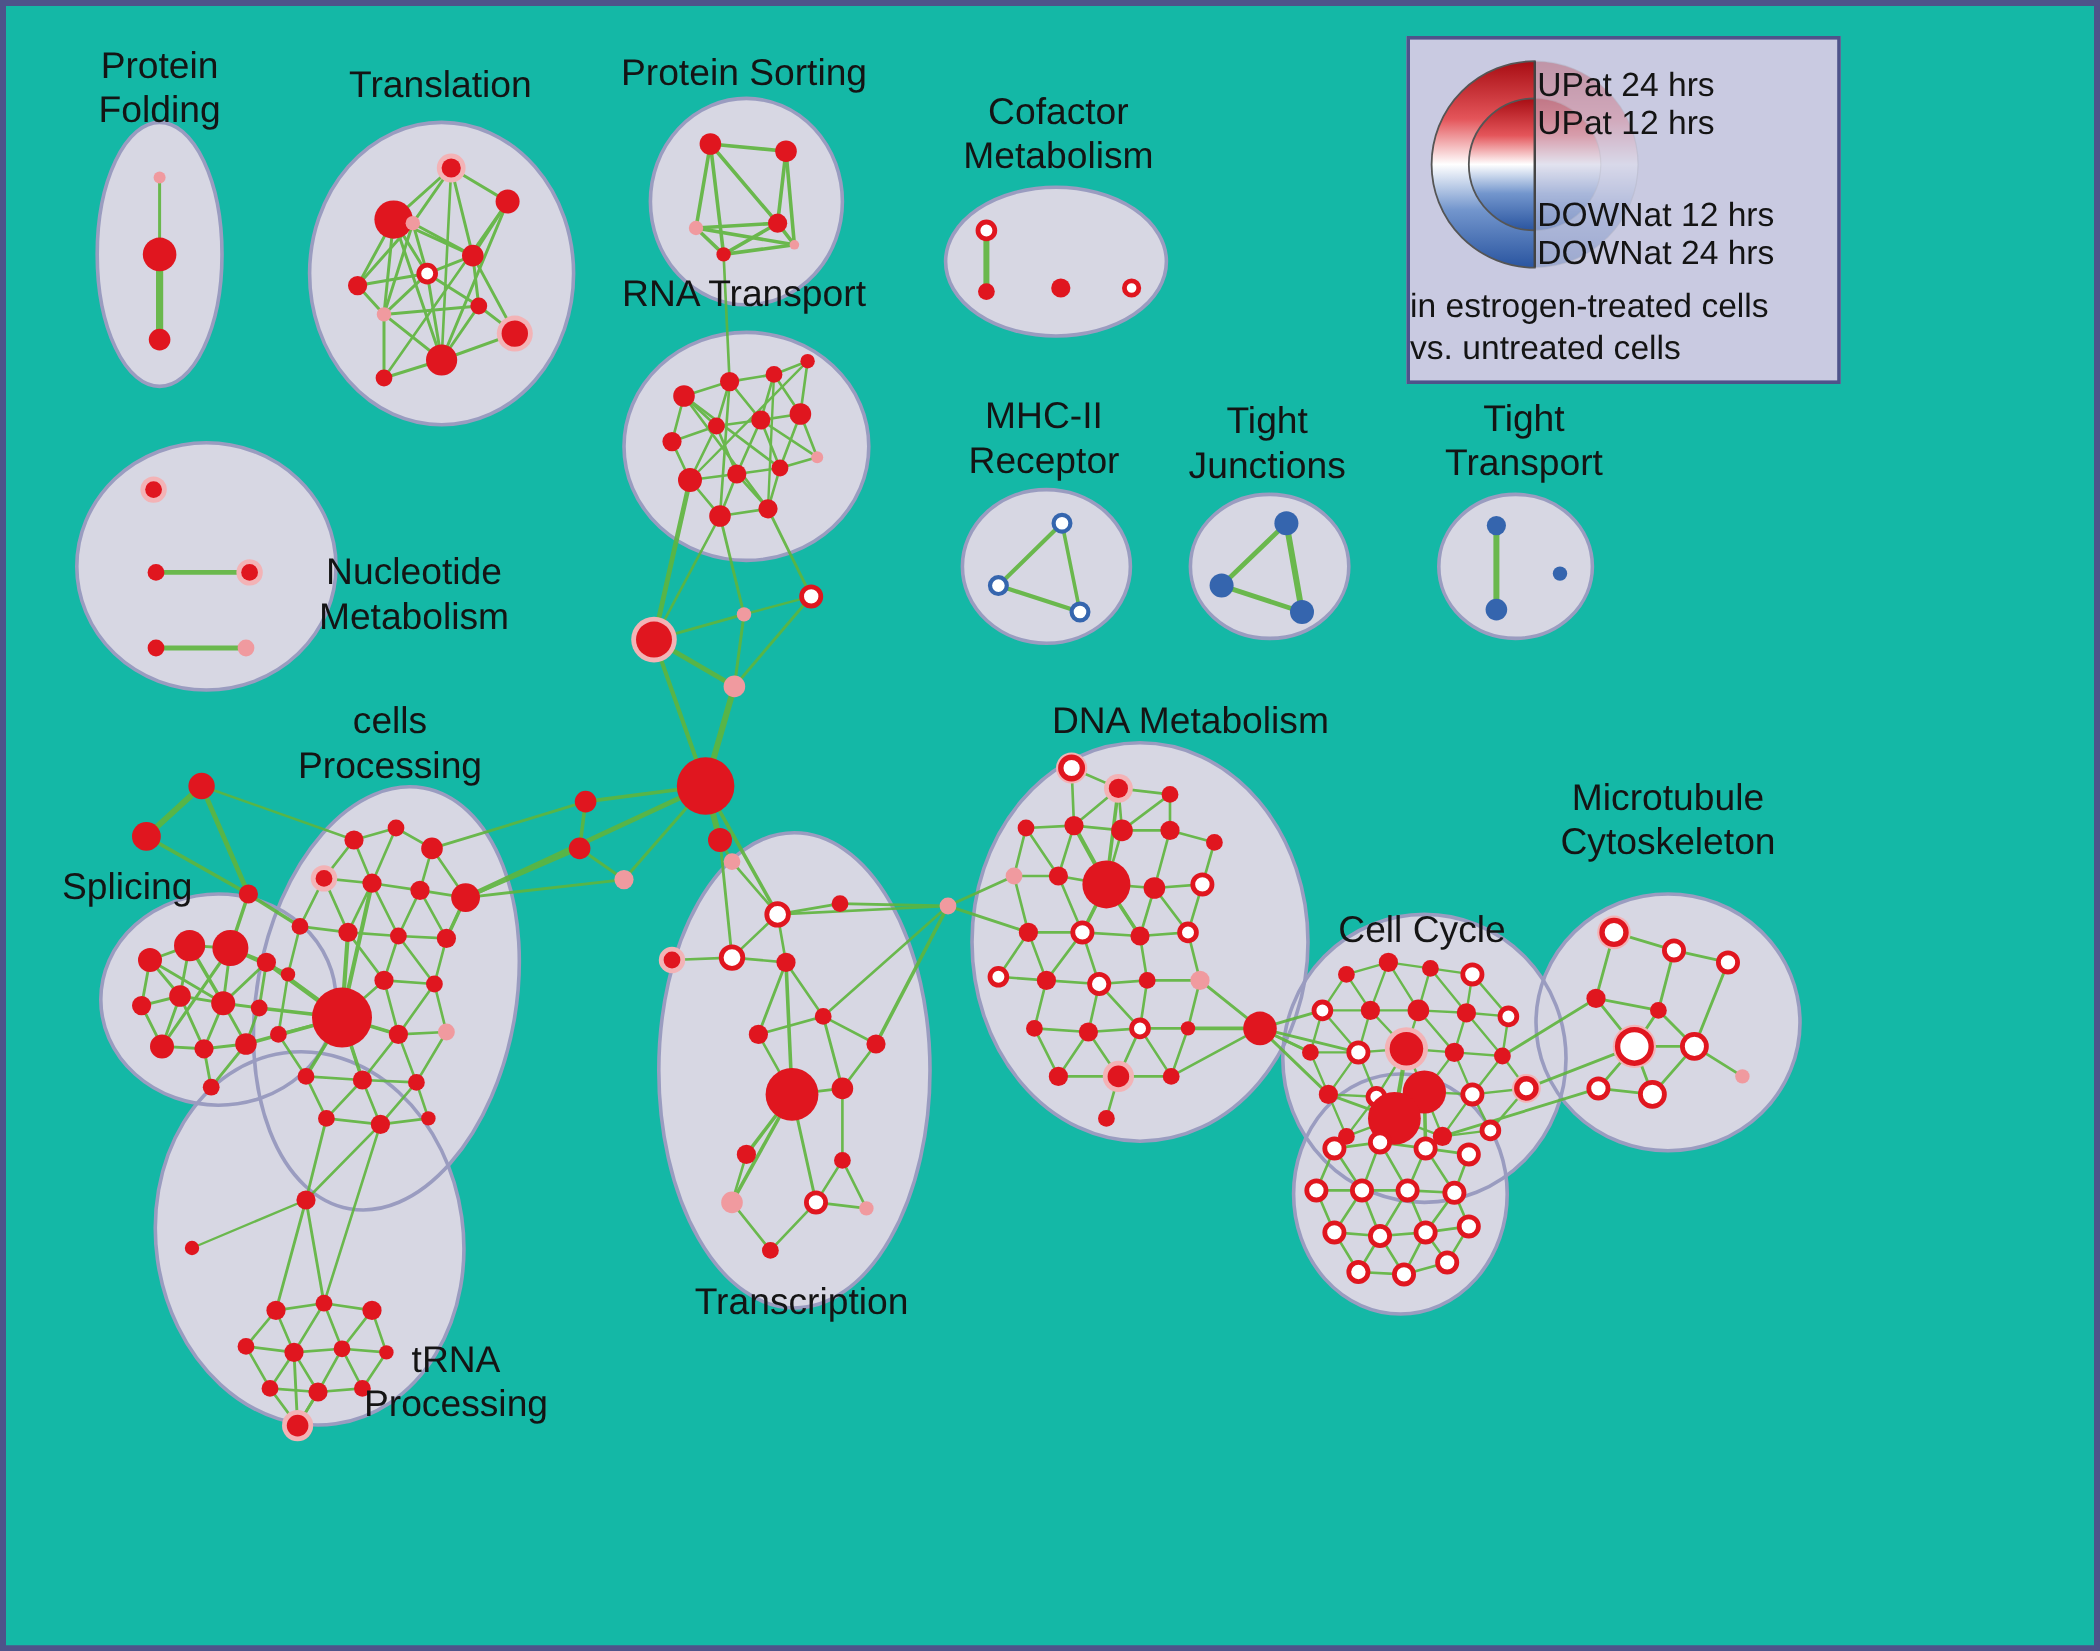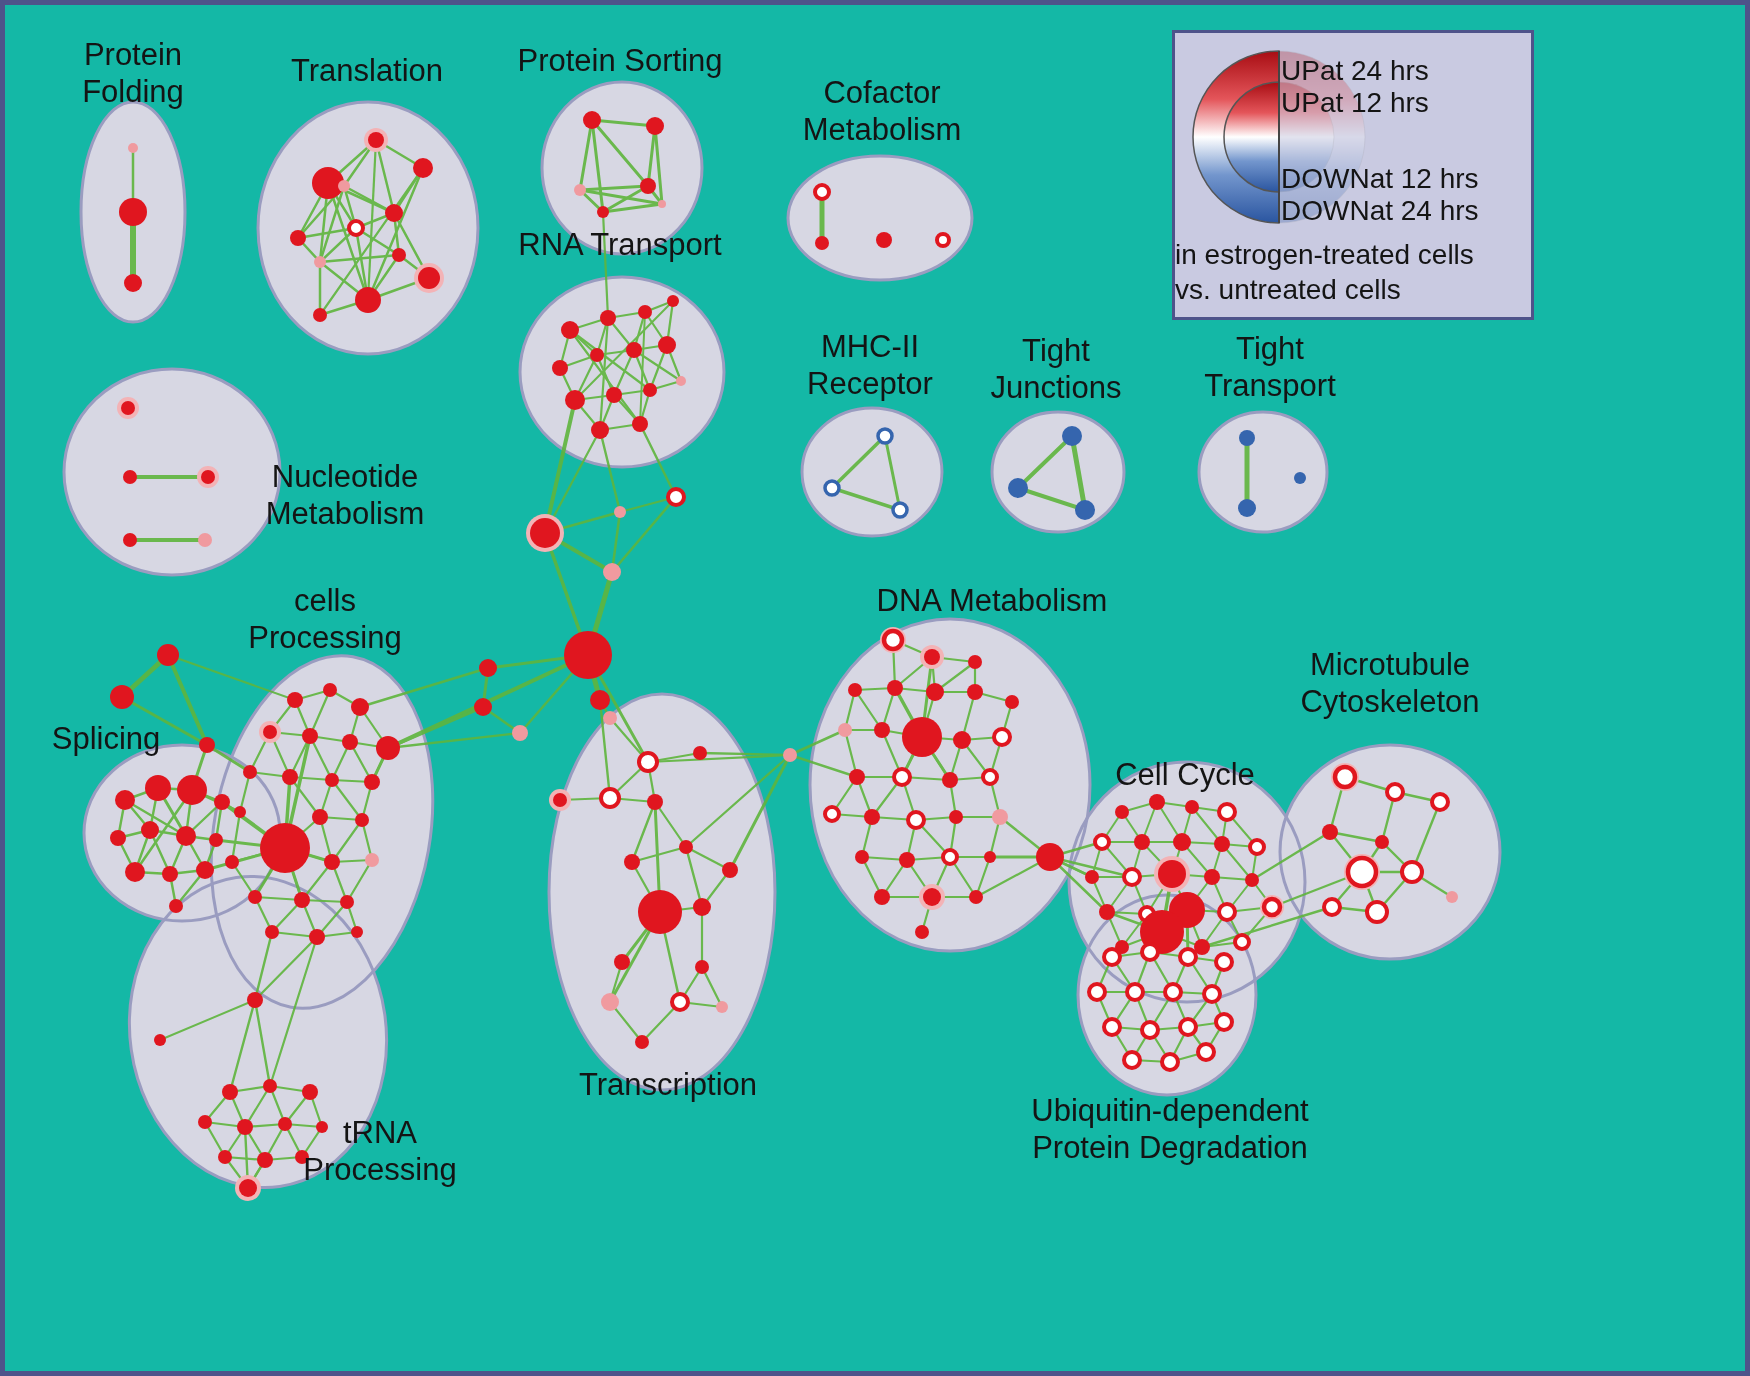--- a/index.html
+++ b/index.html
@@ -796,24 +796,20 @@
   <div class="clabel" style="left:992px;top:582px">
     <div>DNA Metabolism</div>
   </div>
   <div class="clabel" style="left:1185px;top:756px">
     <div>Cell Cycle</div>
   </div>
   <div class="clabel" style="left:1390px;top:646px">
     <div>Microtubule</div>
     <div>Cytoskeleton</div>
   </div>
-  <div class="clabel" style="left:1170px;top:1092px">
-    <div>Ubiquitin-dependent</div>
-    <div>Protein Degradation</div>
-  </div>
 
   <div class="legend">
     <svg class="legend-glyph" width="200" height="182" viewBox="0 0 200 182">
       <defs>
         <linearGradient id="lg" x1="0" y1="0" x2="0" y2="1">
           <stop offset="0" stop-color="#a80d13"></stop>
           <stop offset="0.28" stop-color="#e4555a"></stop>
           <stop offset="0.5" stop-color="#ffffff"></stop>
           <stop offset="0.72" stop-color="#7396cd"></stop>
           <stop offset="1" stop-color="#2a55a0"></stop>

